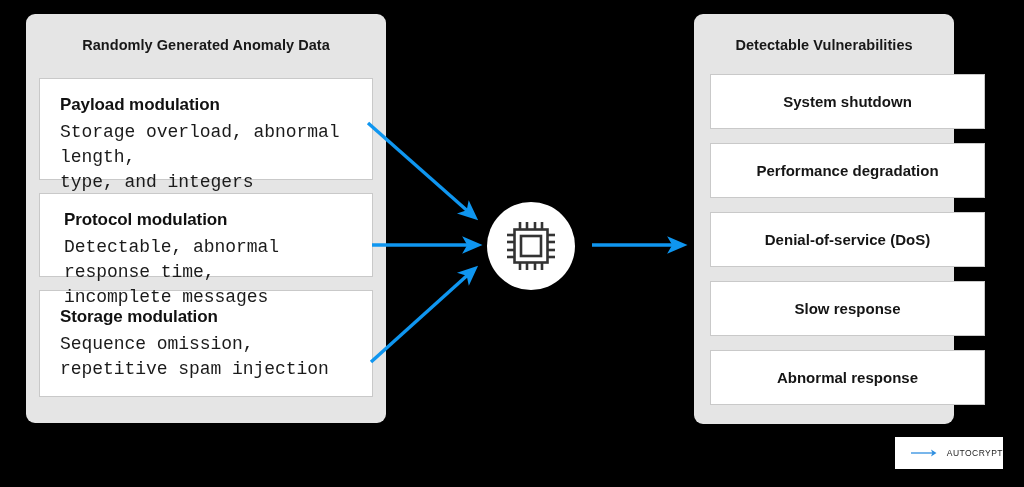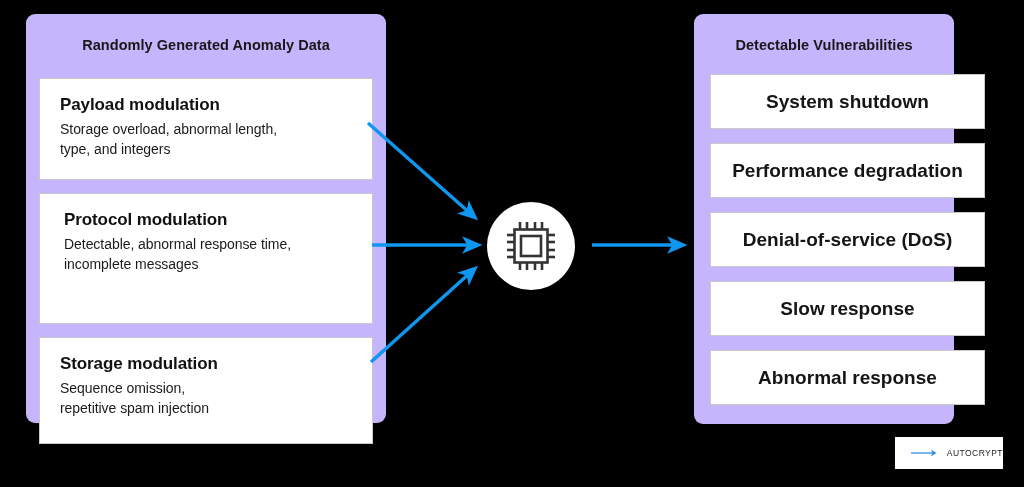--- a/index.html
+++ b/index.html
@@ -18,21 +18,21 @@
 
   .stage {
     position: absolute;
     inset: 0;
     background: #000000;
   }
 
   
   .panel {
     position: absolute;
-    background: #c4b5fd;
+    background: #e5e5e5;
     box-sizing: border-box;
     border-radius: 9px;
   }
   .panel-left {
     left: 26px;
     top: 14px;
     width: 360px;
     height: 409px;
   }
   .panel-right {
@@ -61,59 +61,60 @@
     width: 334px;
   }
   .card-left {
     box-sizing: border-box;
     background: #ffffff;
     border: 1px solid #c9c9c9;
     padding: 16px 20px 14px 20px;
     margin-bottom: 13px;
   }
   .card-left.h1 { height: 102px; margin-top: 8px; }
-  .card-left.h2 { height: 131px; padding-left: 24px; }
+  .card-left.h2 { height: 84px; padding-left: 24px; }
   .card-left.h3 { height: 107px; }
 
   .card-heading {
     font-size: 17px;
     font-weight: bold;
     color: #111111;
     margin: 0 0 5px 0;
     line-height: 1.2;
     letter-spacing: -0.1px;
   }
   .card-desc {
-    font-size: 14px;
+    font-size: 18px;
     color: #1b1b1b;
     line-height: 1.38;
     margin: 0;
     white-space: pre-line;
     letter-spacing: -0.05px;
+    font-family: Liberation Mono, monospace;
   }
 
   
   .cards-right {
     position: absolute;
     left: 16px;
     top: 60px;
     width: 275px;
   }
   .card-right {
     box-sizing: border-box;
     background: #ffffff;
     border: 1px solid #c9c9c9;
     height: 55px;
     margin-bottom: 14px;
     display: flex;
     align-items: center;
     justify-content: center;
   }
   .card-right span {
-    font-size: 19px;
+    font-size: 15px;
     font-weight: bold;
     color: #151515;
     letter-spacing: 0.02px;
   }
 
   
   .chip-node {
     position: absolute;
     left: 487px;
     top: 202px;

